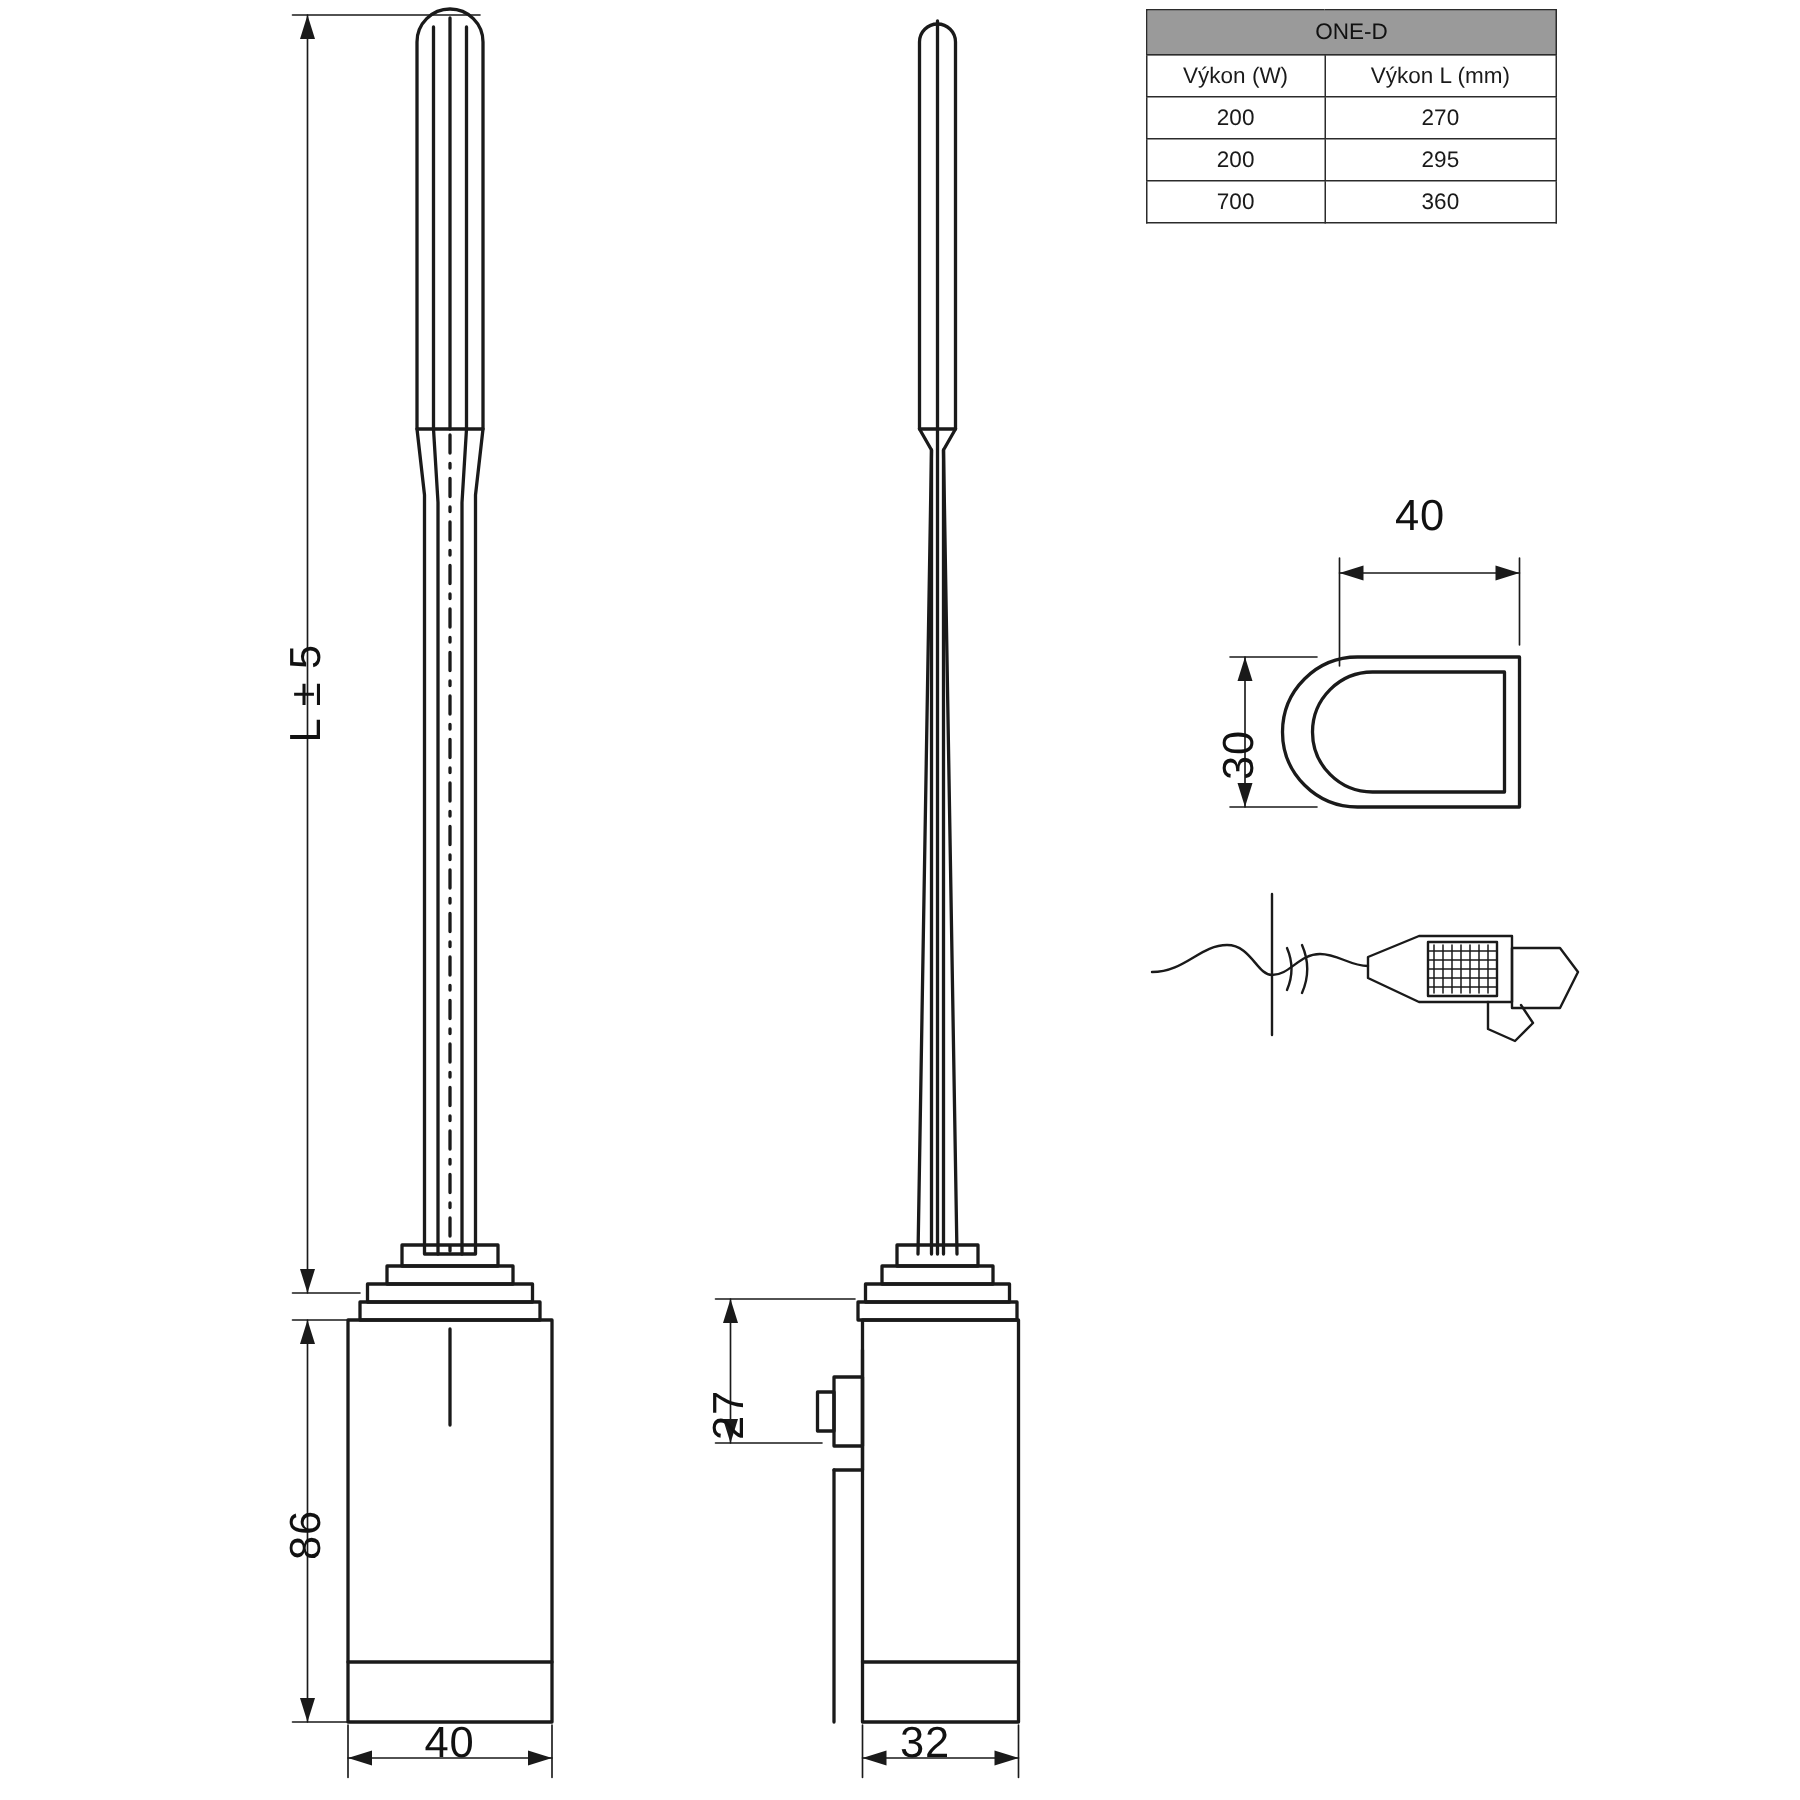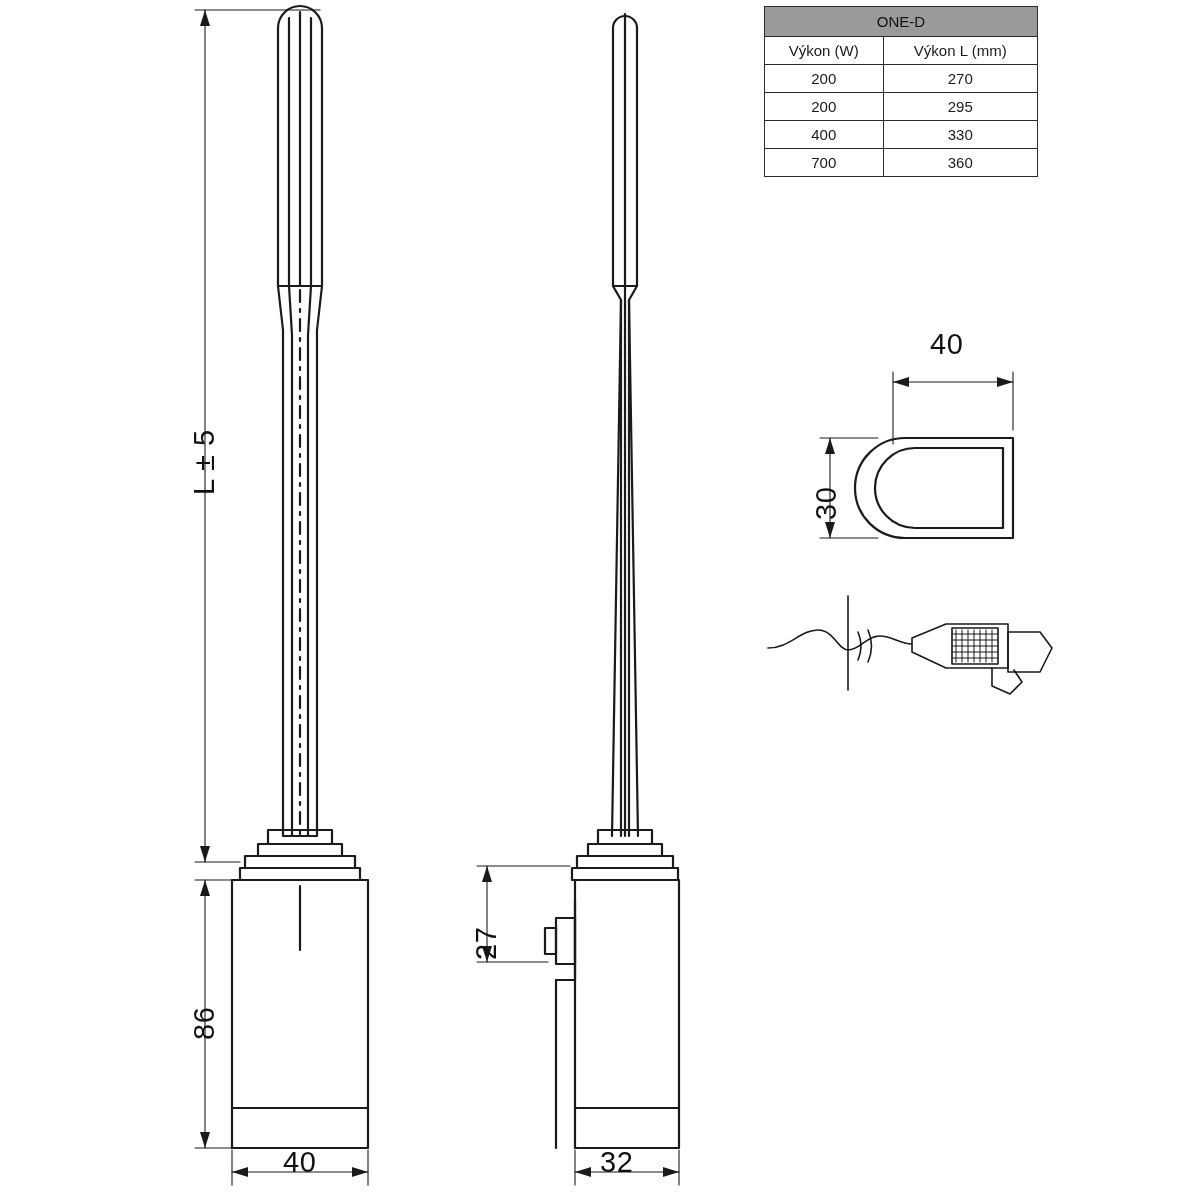--- a/index.html
+++ b/index.html
@@ -175,24 +175,20 @@
     <tbody>
       <tr>
         <td>200</td>
         <td>270</td>
       </tr>
       <tr>
         <td>200</td>
         <td>295</td>
       </tr>
       <tr>
-        <td>400</td>
-        <td>330</td>
-      </tr>
-      <tr>
         <td>700</td>
         <td>360</td>
       </tr>
     </tbody>
   </table>
 
   <div class="lbl rot" style="left:188px;top:495px;transform:rotate(-90deg);">L ± 5</div>
 
   <div class="lbl rot" style="left:188px;top:1040px;transform:rotate(-90deg);">86</div>
 

